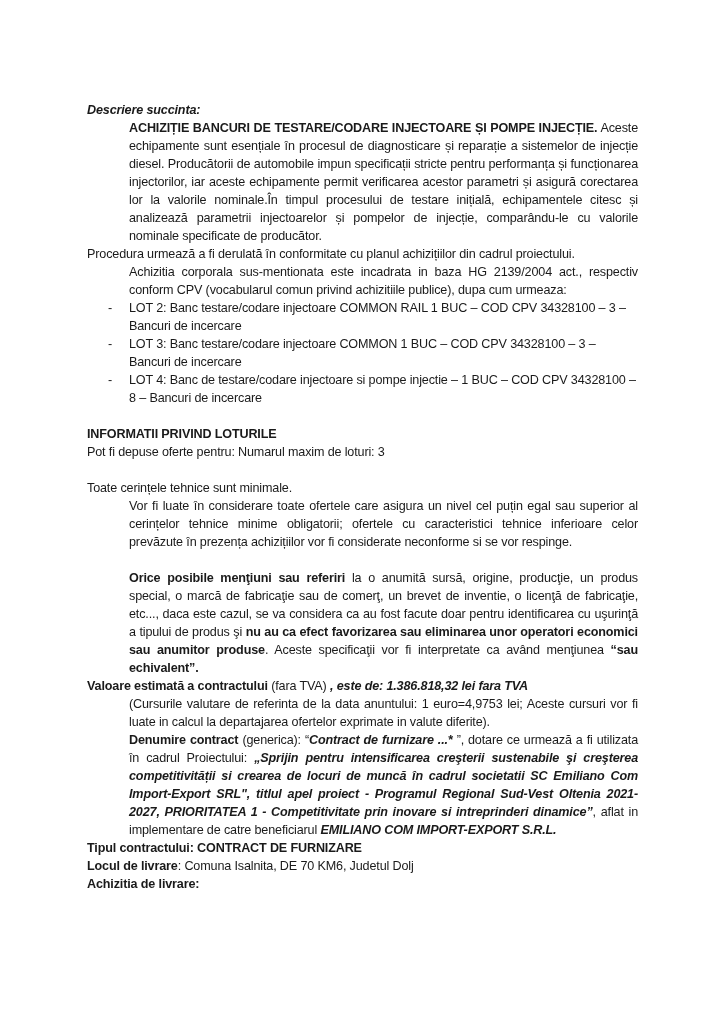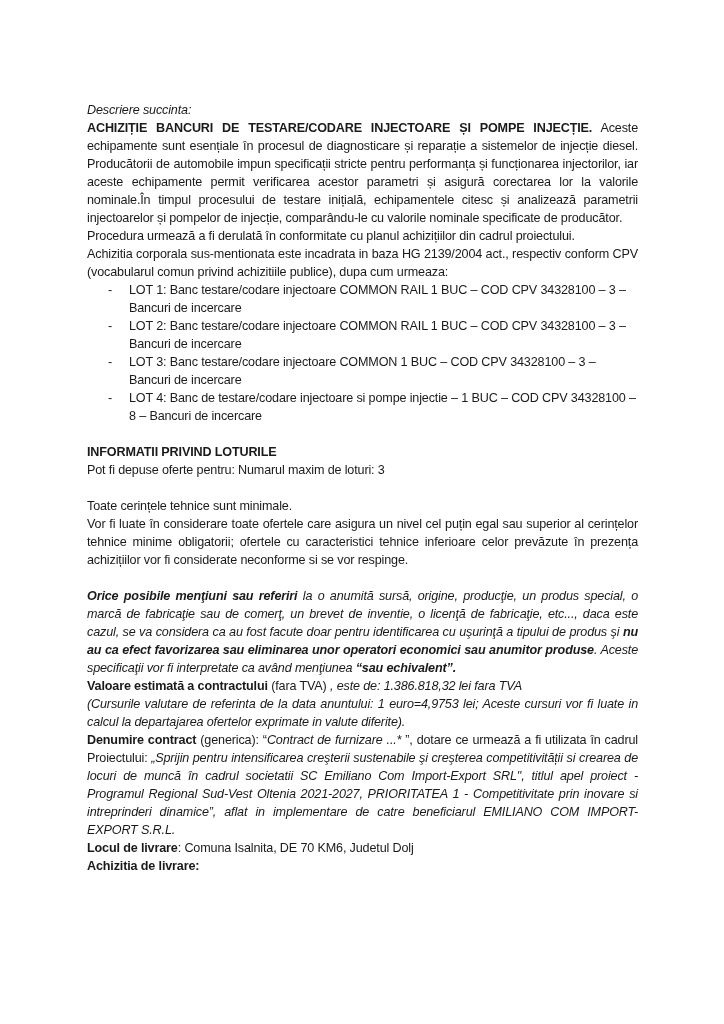--- a/index.html
+++ b/index.html
@@ -4,44 +4,43 @@
   <style>
     html, body { margin: 0; padding: 0; background: #ffffff; }
     body { width: 724px; height: 1024px; position: relative; overflow: hidden; }
     .page {
       position: absolute; left: 87px; top: 101px; width: 551px;
       font-family: "Liberation Sans", sans-serif;
       font-size: 12.6px; line-height: 18px; color: #1a1a1a;
       letter-spacing: -0.15px;
     }
     p { margin: 0; }
-    .justify { text-align: justify; }
+    .justify { text-align: justify; margin-left: 42px; }
     .b { font-weight: bold; }
-    .i { font-style: italic; }
-    .bi { font-weight: normal; font-style: italic; }
+    .i { }
+    .bi { font-weight: bold; font-style: italic; }
     .blank { height: 18px; }
     ul.lots { list-style: none; margin: 0; padding: 0 0 0 42px; }
     ul.lots li { position: relative; margin: 0; }
     ul.lots li::before { content: "-"; position: absolute; left: -21px; top: 0; }
   </style>
 </head>
 <body>
 
 <div class="page">
 
   <p class="bi">Descriere succinta:</p>
 
   <p class="justify"><span class="b">ACHIZIȚIE BANCURI DE TESTARE/CODARE INJECTOARE ȘI POMPE INJECȚIE.</span><span> Aceste echipamente sunt esențiale în procesul de diagnosticare și reparație a sistemelor de injecție diesel. Producătorii de automobile impun specificații stricte pentru performanța și funcționarea injectorilor, iar aceste echipamente permit verificarea acestor parametri și asigură corectarea lor la valorile nominale.În timpul procesului de testare inițială, echipamentele citesc și analizează parametrii injectoarelor și pompelor de injecție, comparându-le cu valorile nominale specificate de producător.</span></p>
 
   <p>Procedura urmează a fi derulată în conformitate cu planul achizițiilor din cadrul proiectului.</p>
 
   <p class="justify">Achizitia corporala sus-mentionata este incadrata in baza HG 2139/2004 act., respectiv conform CPV (vocabularul comun privind achizitiile publice), dupa cum urmeaza:</p>
 
   <ul class="lots">
-    <li>LOT 1: Banc testare/codare injectoare COMMON RAIL 1 BUC – COD CPV 34328100 – 3 – Bancuri de incercare</li>
     <li>LOT 2: Banc testare/codare injectoare COMMON RAIL 1 BUC – COD CPV 34328100 – 3 – Bancuri de incercare</li>
     <li>LOT 3: Banc testare/codare injectoare COMMON 1 BUC – COD CPV 34328100 – 3 – Bancuri de incercare</li>
     <li>LOT 4: Banc de testare/codare injectoare si pompe injectie – 1 BUC – COD CPV 34328100 – 8 – Bancuri de incercare</li>
   </ul>
 
   <div class="blank"></div>
 
   <p class="b">INFORMATII PRIVIND LOTURILE</p>
   <p>Pot fi depuse oferte pentru: Numarul maxim de loturi: 3</p>
 
@@ -54,18 +53,19 @@
 
   <p class="justify i"><span class="b">Orice posibile menţiuni sau referiri</span><span> la o anumită sursă, origine, producţie, un produs special, o marcă de fabricaţie sau de comerţ, un brevet de inventie, o licenţă de fabricaţie, etc..., daca este cazul, se va considera ca au fost facute doar pentru identificarea cu uşurinţă a tipului de produs şi </span><span class="b">nu au ca efect favorizarea sau eliminarea unor operatori economici sau anumitor produse</span><span>. Aceste specificaţii vor fi interpretate ca având menţiunea </span><span class="b">“sau echivalent”.</span></p>
 
   <p><span class="b">Valoare estimată a contractului</span><span> (fara TVA)</span><span class="bi"> , este de: 1.386.818,32 lei fara TVA</span></p>
 
   <p class="i justify">(Cursurile valutare de referinta de la data anuntului: 1 euro=4,9753 lei; Aceste cursuri vor fi luate in calcul la departajarea ofertelor exprimate in valute diferite).</p>
 
   <p class="justify"><span class="b">Denumire contract</span><span> (generica): “</span><span class="bi">Contract de furnizare ...* </span><span>”, dotare ce urmează a fi utilizata în cadrul Proiectului: </span><span class="bi">„Sprijin pentru intensificarea creşterii sustenabile şi creşterea competitivității si crearea de locuri de muncă în cadrul societatii SC Emiliano Com Import-Export SRL", titlul apel proiect - Programul Regional Sud-Vest Oltenia 2021-2027, PRIORITATEA 1 - Competitivitate prin inovare si intreprinderi dinamice”</span><span class="i">, aflat in implementare de catre beneficiarul </span><span class="bi">EMILIANO COM IMPORT-EXPORT S.R.L.</span></p>
 
 
+  <p><span class="b">Tipul contractului</span><span class="b">: CONTRACT DE FURNIZARE</span></p>
 
   <p><span class="b">Locul de livrare</span><span>: Comuna Isalnita, DE 70 KM6, Judetul Dolj</span></p>
 
   <p class="b">Achizitia de livrare:</p>
 
 </div>
 
 </body></html>

